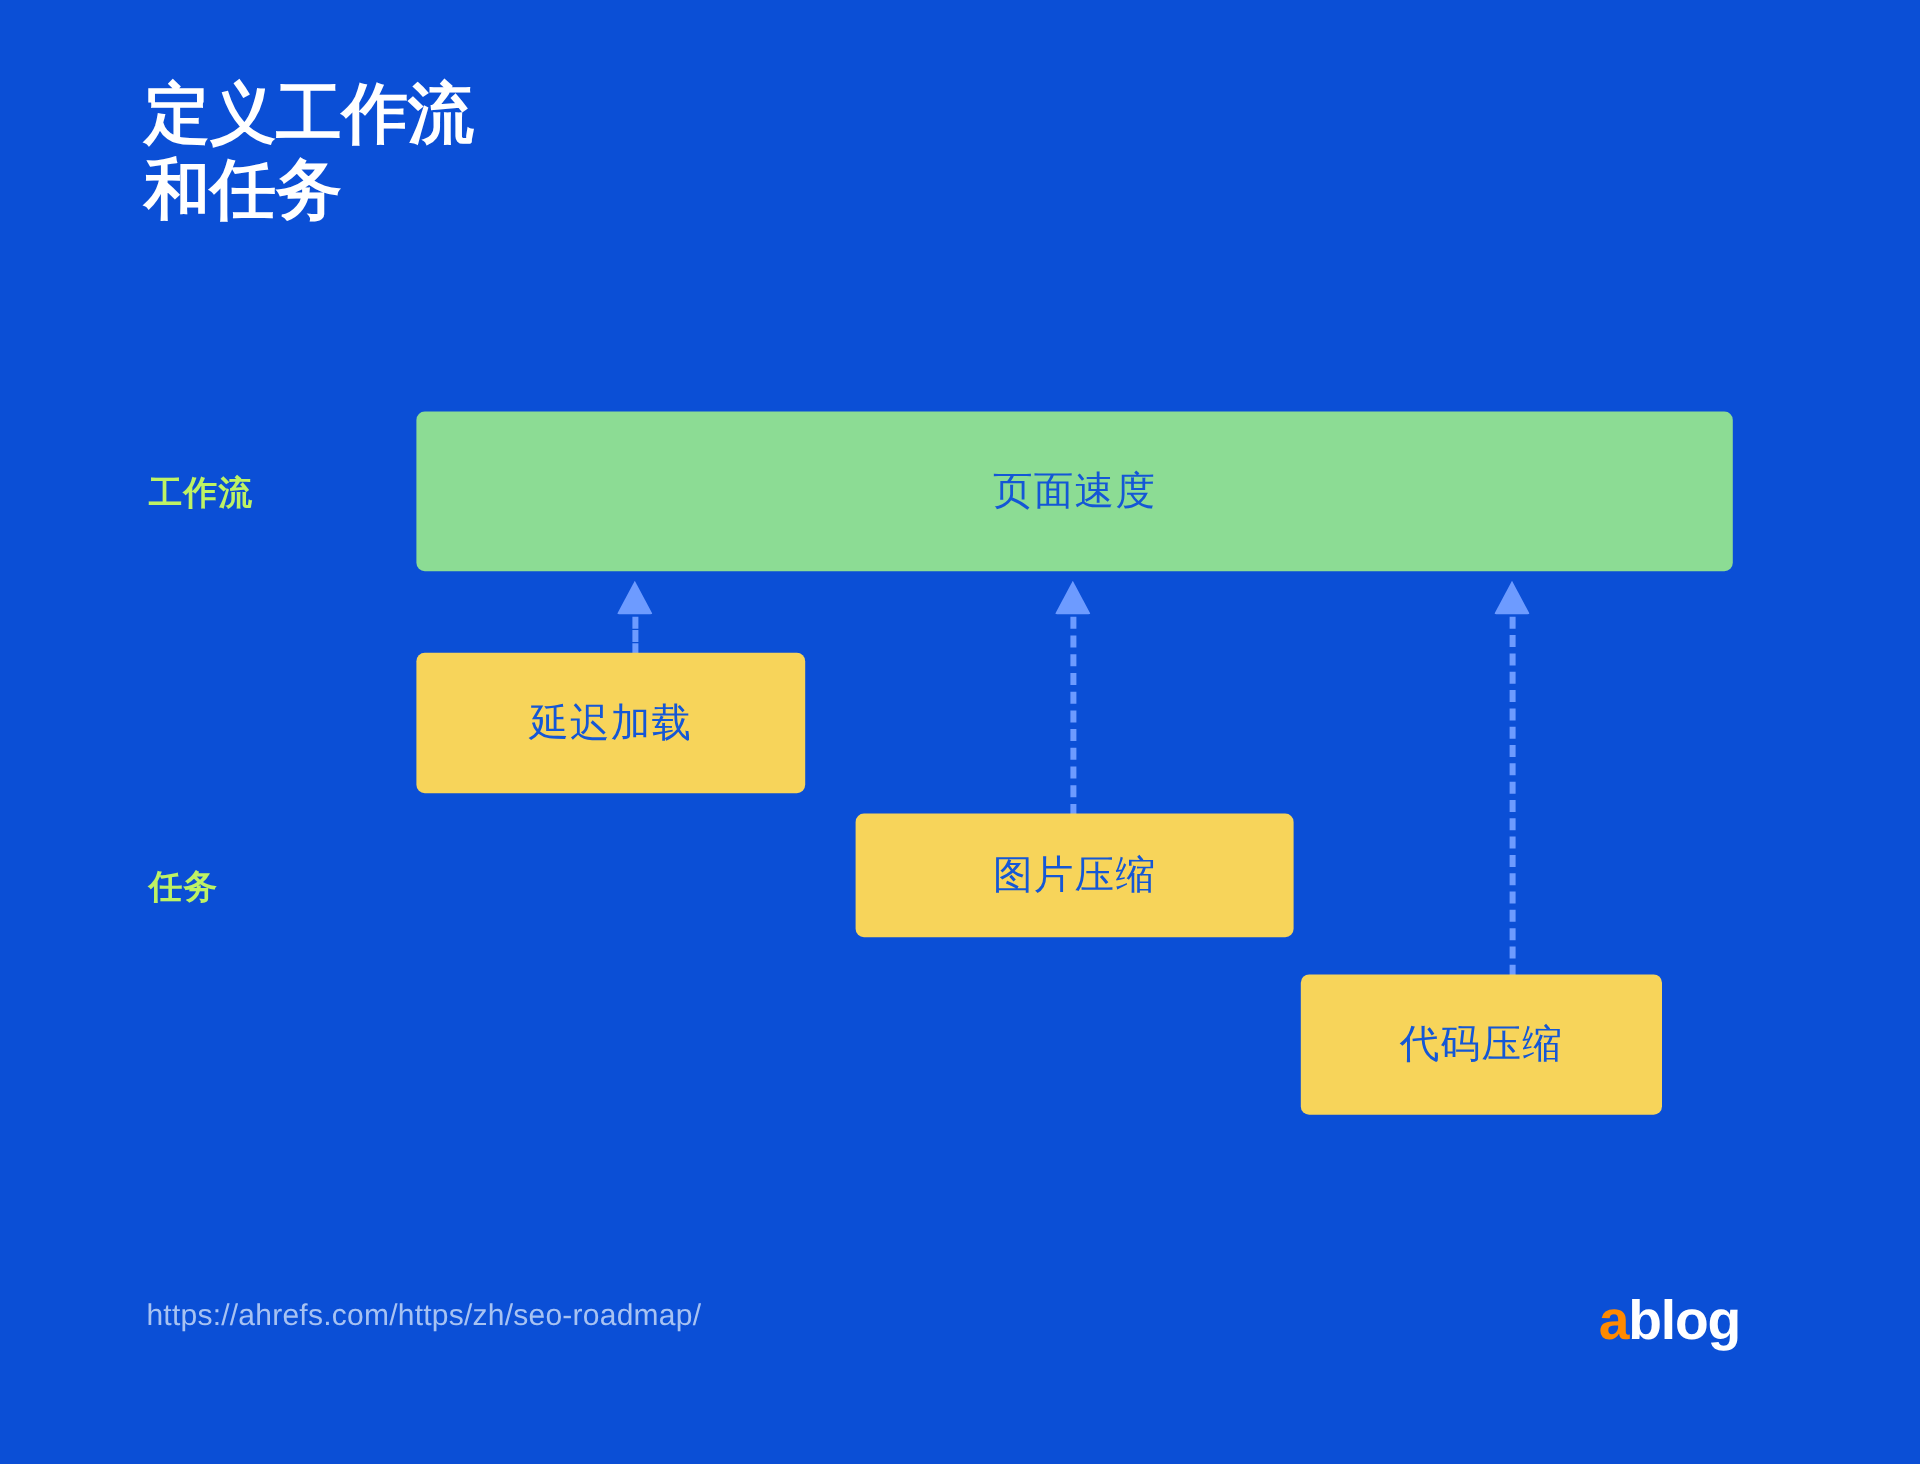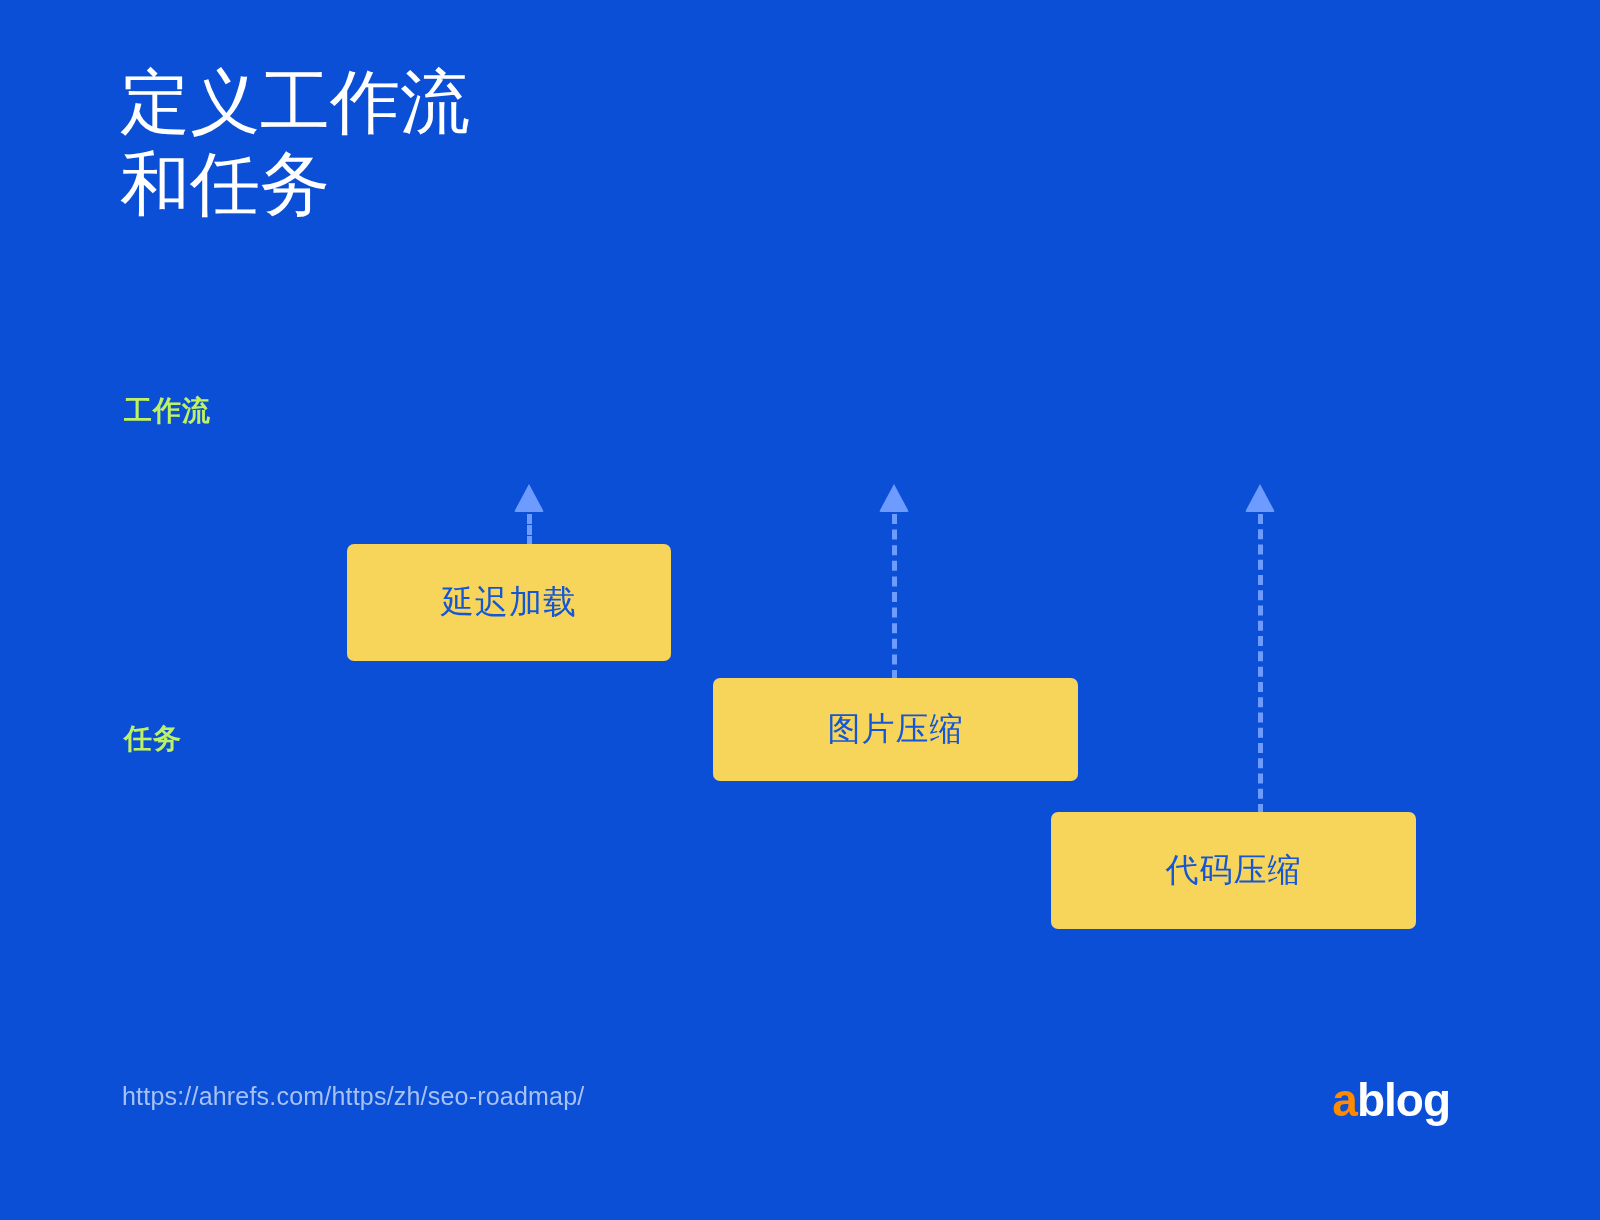--- a/index.html
+++ b/index.html
@@ -19,22 +19,22 @@
     overflow: hidden;
   }
 
   
   .title {
     position: absolute;
     left: 120px;
     top: 62px;
     width: 900px;
     color: #ffffff;
-    font-size: 70px;
-    font-weight: normal;
+    font-size: 55px;
+    font-weight: bold;
     line-height: 1.17;
     letter-spacing: 0px;
     white-space: pre-line;
   }
 
   
   .row-label {
     position: absolute;
     left: 124px;
     color: #bef264;
@@ -116,20 +116,23 @@
 
 <div class="canvas">
 
   <div class="title">定义工作流
 和任务</div>
 
   <div class="row-label workflow">工作流</div>
 
   <div class="row-label tasks">任务</div>
 
+  <div class="node workflow-node" style="left:347px; top:343px; width:1097px; height:133px;">
+    <span>页面速度</span>
+  </div>
 
   <div class="connector" style="left:529px; top:484px; height:62px;">
     <div class="head"></div>
     <div class="stem"></div>
   </div>
 
   <div class="connector" style="left:894px; top:484px; height:196px;">
     <div class="head"></div>
     <div class="stem"></div>
   </div>
@@ -140,21 +143,21 @@
   </div>
 
   <div class="node task-node" style="left:347px; top:544px; width:324px; height:117px;">
     <span>延迟加载</span>
   </div>
 
   <div class="node task-node" style="left:713px; top:678px; width:365px; height:103px;font-family:Liberation Mono, monospace;">
     <span>图片压缩</span>
   </div>
 
-  <div class="node task-node" style="left:1051px; top:812px; width:365px; height:117px;justify-content:center;">
+  <div class="node task-node" style="left:1084px; top:812px; width:301px; height:117px;justify-content:center;">
     <span>代码压缩</span>
   </div>
 
   <div class="footer-url">https://ahrefs.com/https/zh/seo-roadmap/</div>
 
   <div class="logo">
     <span class="a">a</span><span class="rest">blog</span>
   </div>
 
 </div>

